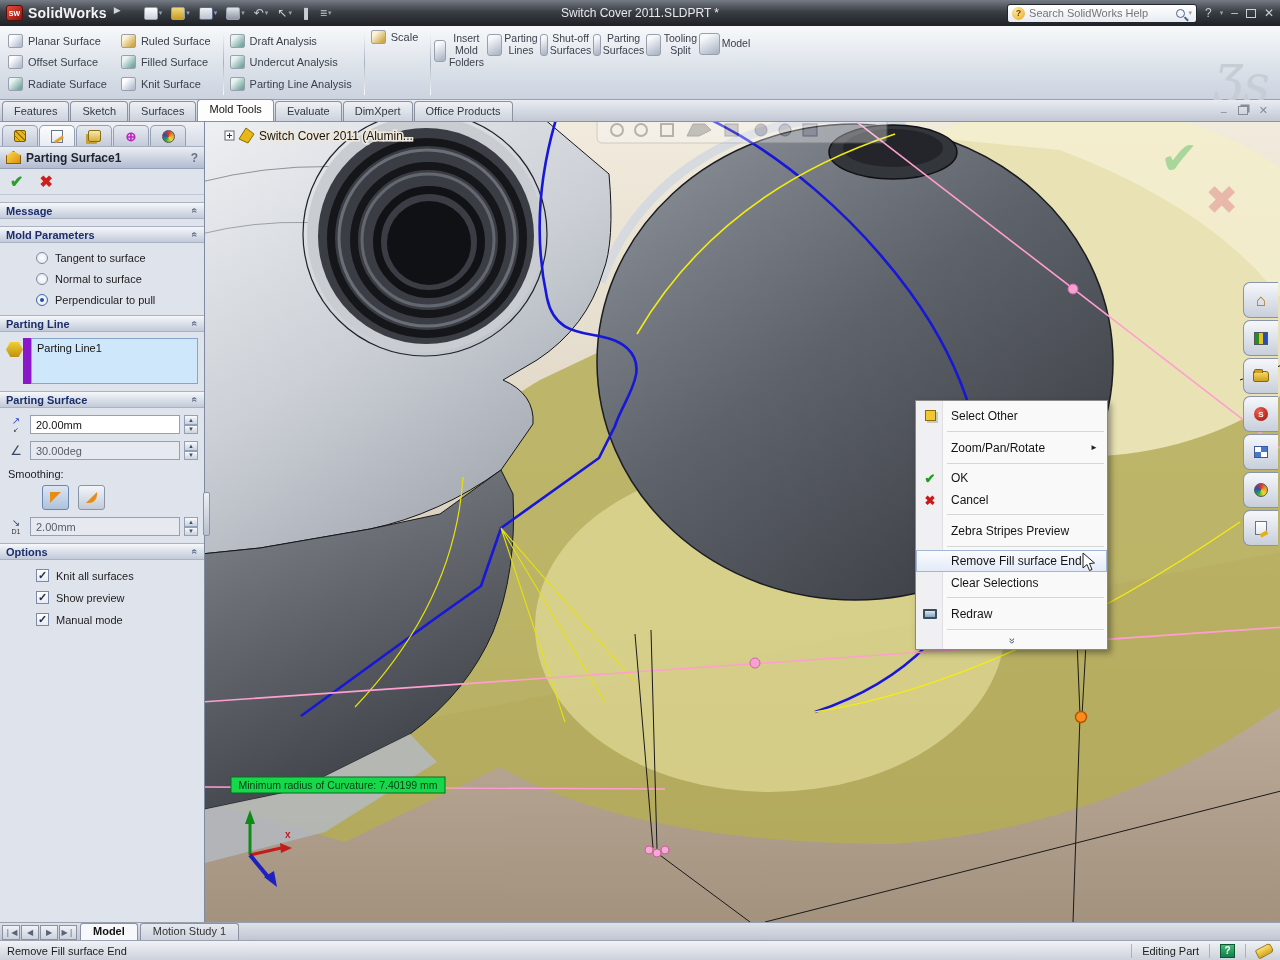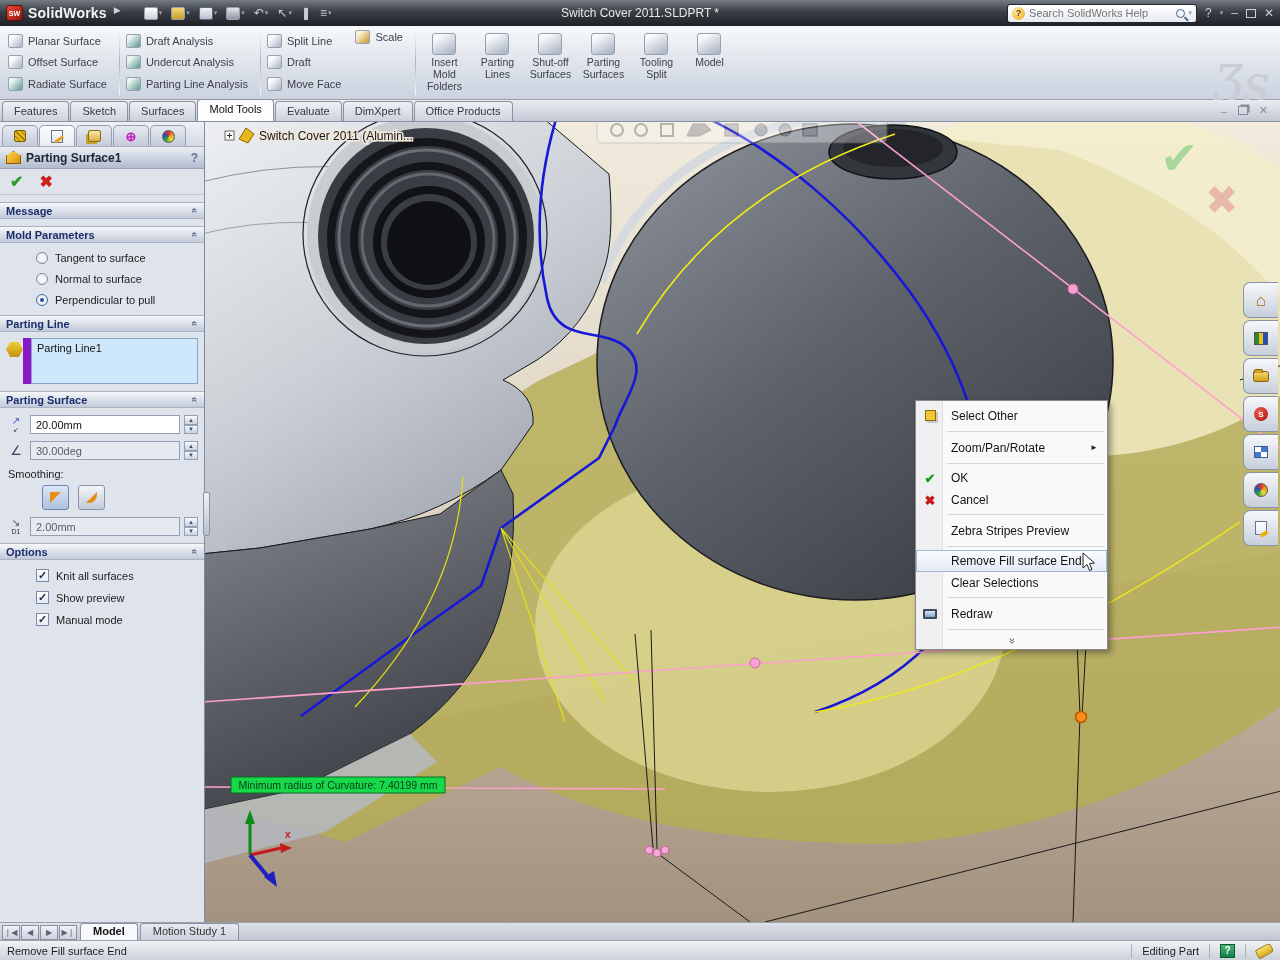--- a/index.html
+++ b/index.html
@@ -33,21 +33,21 @@
 
   
   .ribbon{position:absolute;top:26px;left:0;right:0;height:74px;background:linear-gradient(#f7f9fb,#dde2ea 55%,#ccd3df);border-bottom:1px solid #99a1b1;display:flex;align-items:stretch;padding:2px 4px;z-index:30}
   .rib-col{display:flex;flex-direction:column;justify-content:space-around;padding:2px 10px 2px 4px}
   .rib-item{display:flex;align-items:center;gap:5px;color:#3c414c;white-space:nowrap}
   .tool-ic{width:15px;height:14px;border:1px solid #9aa0ad;border-radius:2px;background:linear-gradient(135deg,#fdfdfe 25%,#b6c0d0 85%);flex:none}
   .tool-ic.teal{background:linear-gradient(135deg,#e8f4f2 25%,#76a8a0 85%)}
   .tool-ic.gold{background:linear-gradient(135deg,#fbf2d8 25%,#cfa84a 85%)}
   .rib-sep{width:1px;background:linear-gradient(#fafbfc,#aab2c0,#fafbfc);margin:2px 2px}
   .mold-group{display:flex;align-items:flex-start;padding-top:3px}
-  .mold-btn{width:53px;display:flex;flex-direction:column;align-items:center;gap:2px;padding:2px 1px;color:#3c414c;text-align:center;font-size:10.5px;line-height:1.12}
+  .mold-btn{width:53px;display:flex;flex-direction:row;align-items:center;gap:2px;padding:2px 1px;color:#3c414c;text-align:center;font-size:10.5px;line-height:1.12}
   .mold-ic{width:24px;height:22px;border:1px solid #98a0ae;border-radius:3px;background:linear-gradient(150deg,#f6f8fa 20%,#aeb8c8 90%)}
   .ds-mark{position:absolute;right:10px;top:26px;font-size:52px;line-height:64px;color:#c7ccd5;font-style:italic;font-family:"DejaVu Serif",serif;user-select:none}
 
   
   .tabbar{position:absolute;top:100px;left:0;right:0;height:22px;background:linear-gradient(#e9ecf1,#c2c8d4);display:flex;align-items:flex-end;padding:0 2px;border-bottom:1px solid #8a92a2;z-index:30}
   .tab{padding:3px 11px;border:1px solid #8a92a2;border-bottom:0;border-radius:4px 4px 0 0;background:linear-gradient(#eef0f4,#ccd2dd);margin-right:1px;color:#343944;height:20px;white-space:nowrap}
   .tab.active{background:#fdfdfe;font-weight:normal;height:22px;position:relative;z-index:2;color:#111}
   .doc-ctl{margin-left:auto;display:flex;gap:11px;color:#848b99;align-items:center;padding:0 10px 4px 0}
   .doc-restore{width:10px;height:9px;border:1.5px solid #848b99;box-shadow:2px -2px 0 -0.5px #848b99}
 
@@ -211,50 +211,50 @@
       </div>
     <div class="rib-item">
         <span class="tool-ic"></span>
         <span>Offset Surface</span>
       </div>
     <div class="rib-item">
         <span class="tool-ic teal"></span>
         <span>Radiate Surface</span>
       </div>
   </div>
+  <div class="rib-col">
+    <div class="rib-item">
+        <span class="tool-ic gold"></span>
+        <span>Ruled Surface</span>
+      </div>
+    <div class="rib-item">
+        <span class="tool-ic teal"></span>
+        <span>Filled Surface</span>
+      </div>
+    <div class="rib-item">
+        <span class="tool-ic"></span>
+        <span>Knit Surface</span>
+      </div>
+  </div>
   <div class="rib-sep"></div>
   <div class="rib-col">
     <div class="rib-item">
         <span class="tool-ic teal"></span>
         <span>Draft Analysis</span>
       </div>
     <div class="rib-item">
         <span class="tool-ic teal"></span>
         <span>Undercut Analysis</span>
       </div>
     <div class="rib-item">
         <span class="tool-ic teal"></span>
         <span>Parting Line Analysis</span>
       </div>
   </div>
   <div class="rib-sep"></div>
-  <div class="rib-col">
-    <div class="rib-item">
-        <span class="tool-ic"></span>
-        <span>Split Line</span>
-      </div>
-    <div class="rib-item">
-        <span class="tool-ic"></span>
-        <span>Draft</span>
-      </div>
-    <div class="rib-item">
-        <span class="tool-ic"></span>
-        <span>Move Face</span>
-      </div>
-  </div>
   <div class="rib-col" style="justify-content:flex-start">
     <div class="rib-item">
         <span class="tool-ic gold"></span>
         <span>Scale</span>
       </div>
   </div>
   <div class="rib-sep"></div>
   <div class="mold-group">
     <div class="mold-btn">
         <span class="mold-ic"></span>

